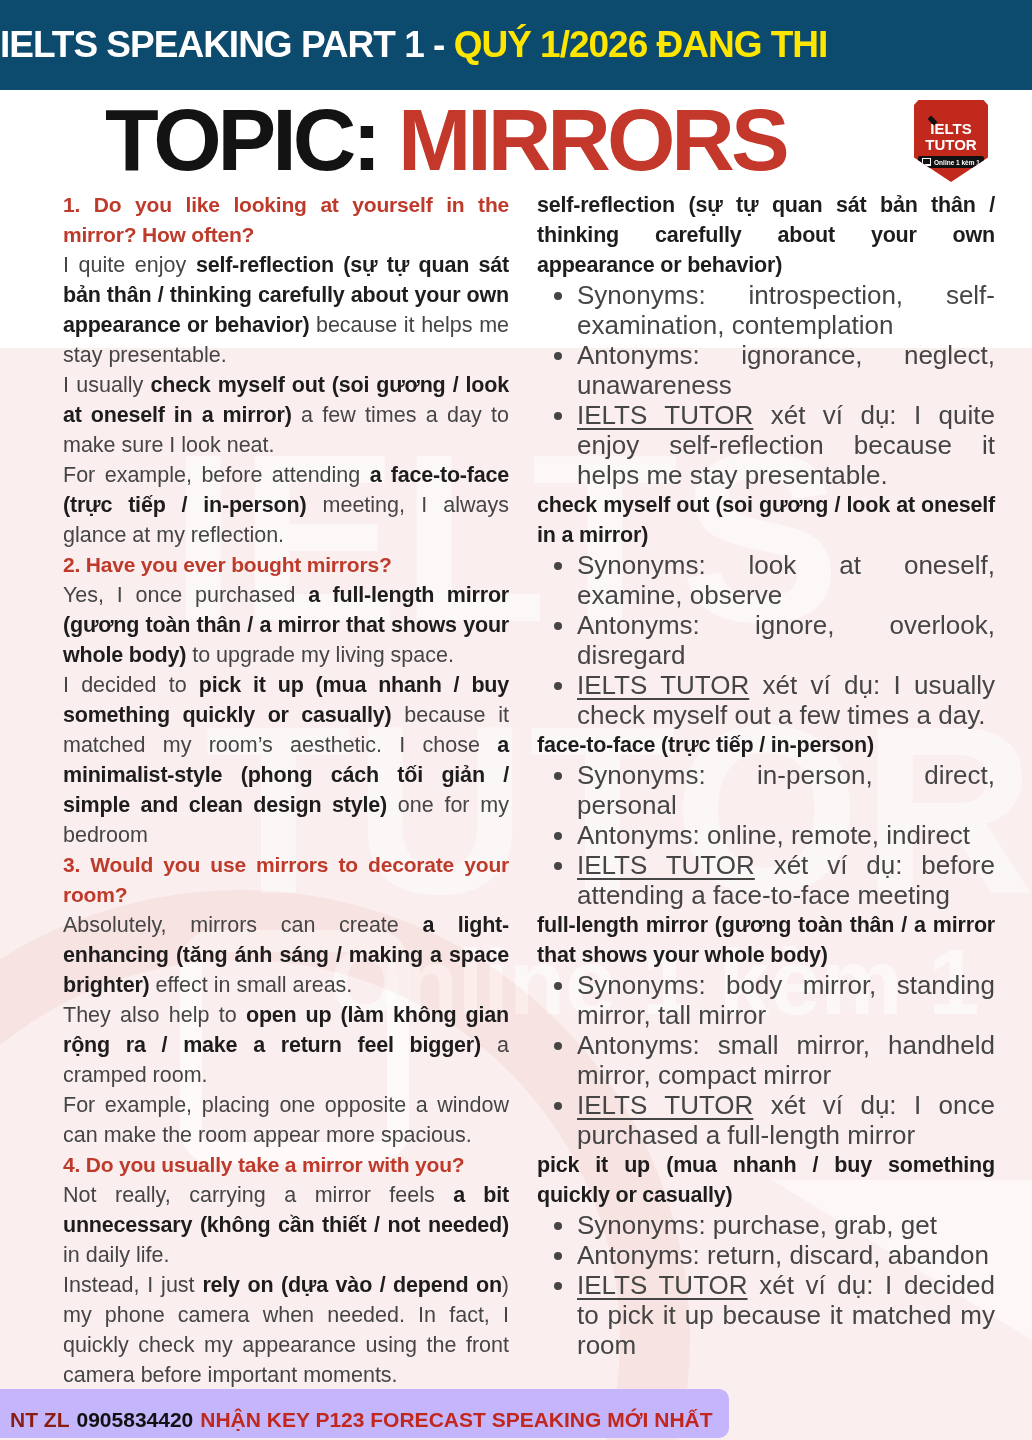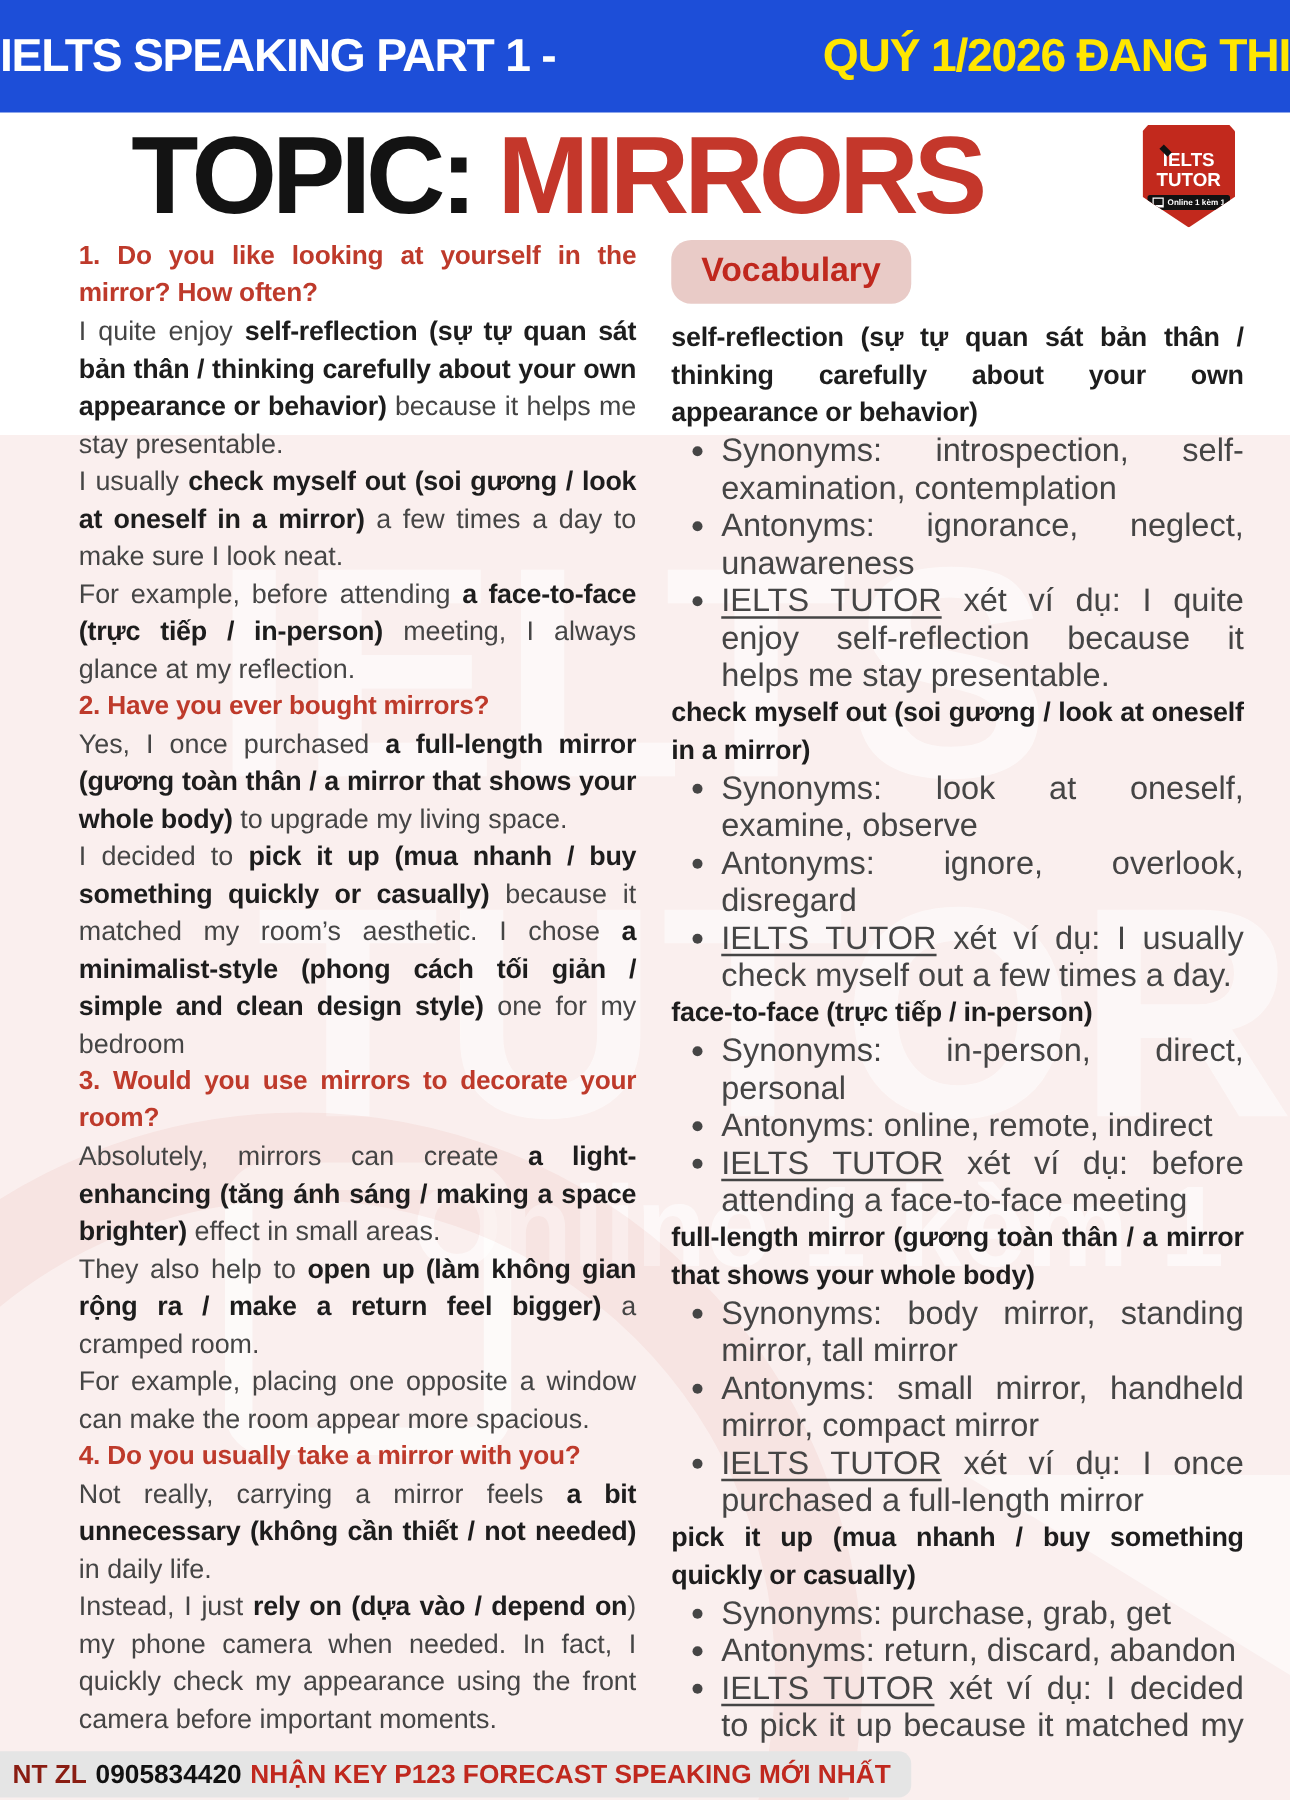--- a/index.html
+++ b/index.html
@@ -3,21 +3,21 @@
 <meta charset="utf-8">
 <style>
   html,body{margin:0;padding:0;background:#ffffff;}
   .page{
     position:relative;width:1032px;height:1440px;overflow:hidden;
     background:#ffffff;font-family:"Liberation Sans",sans-serif;
   }
   
   .banner{
     position:absolute;top:0;left:0;width:1032px;height:90px;
-    background:#1d4ed8;display:flex;align-items:center;justify-content:space-between;
+    background:#0c4a6e;display:flex;align-items:center;justify-content:flex-start;
     font-weight:bold;font-size:37px;letter-spacing:-1px;white-space:pre;
     z-index:5;
   }
   .banner .white{color:#ffffff;}
   .banner .yellow{color:#FFE600;}
   
   .title-row{
     position:absolute;top:92px;left:0;width:1032px;height:100px;z-index:5;
   }
   .big-title{
@@ -88,22 +88,22 @@
   }
   ul.bullets{
     margin:0;padding:0 0 0 40px;list-style:disc;
   }
   ul.bullets li{
     color:#454545;font-size:26px;line-height:30px;text-align:justify;
   }
   
   .bottom-bar{
     position:absolute;left:0;bottom:2px;height:37px;z-index:6;
-    background:#e5e5e5;border-radius:0 10px 10px 0;
-    display:flex;align-items:center;padding:0 16px 0 10px;gap:7px;
+    background:#c4b5fd;border-radius:0 10px 10px 0;
+    display:flex;align-items:center;padding:12px 16px 0 10px;gap:7px;
     font-weight:bold;font-size:21px;white-space:nowrap;
   }
   .bb-prefix{color:#8A1D12;}
   .bb-phone{color:#111111;}
   .bb-message{color:#C0281E;}
 </style>
 </head>
 <body>
 
 <div class="page">
@@ -144,21 +144,20 @@
         <p class="para"><span>I decided to </span><span class="b">pick it up (mua nhanh / buy something quickly or casually)</span><span> because it matched my room’s aesthetic. I chose </span><span class="b">a minimalist-style (phong cách tối giản / simple and clean design style)</span><span> one for my bedroom</span></p>
         <div class="question">3. Would you use mirrors to decorate your room?</div>
         <p class="para"><span>Absolutely, mirrors can create </span><span class="b">a light-enhancing (tăng ánh sáng / making a space brighter)</span><span> effect in small areas.</span></p>
         <p class="para"><span>They also help to </span><span class="b">open up (làm không gian rộng ra / make a return feel bigger)</span><span> a cramped room.</span></p>
         <p class="para"><span>For example, placing one opposite a window can make the room appear more spacious.</span></p>
         <div class="question">4. Do you usually take a mirror with you?</div>
         <p class="para"><span>Not really, carrying a mirror feels </span><span class="b">a bit unnecessary (không cần thiết / not needed)</span><span> in daily life.</span></p>
         <p class="para"><span>Instead, I just </span><span class="b">rely on (dựa vào / depend on</span><span>) my phone camera when needed. In fact, I quickly check my appearance using the front camera before important moments.</span></p>
       </div>
     <div class="col-right">
-      <div class="vocab-pill">Vocabulary</div>
       <div>
           <div class="term">self-reflection (sự tự quan sát bản thân / thinking carefully about your own appearance or behavior)</div>
           <ul class="bullets">
             <li><span>Synonyms: introspection, self-examination, contemplation</span></li>
             <li><span>Antonyms: ignorance, neglect, unawareness</span></li>
             <li><span class="u">IELTS TUTOR</span><span> xét ví dụ: I quite enjoy self-reflection because it helps me stay presentable.</span></li>
           </ul>
           <div class="term">check myself out (soi gương / look at oneself in a mirror)</div>
           <ul class="bullets">
             <li><span>Synonyms: look at oneself, examine, observe</span></li>

